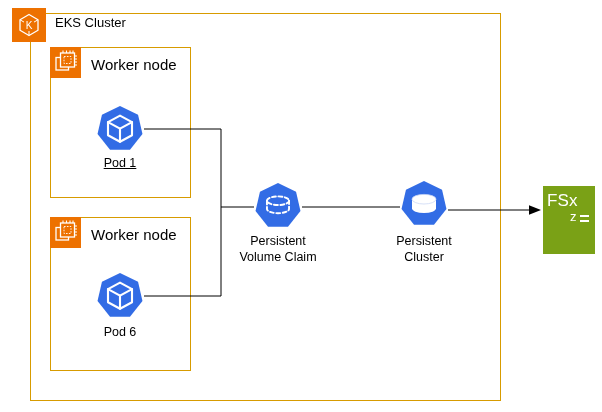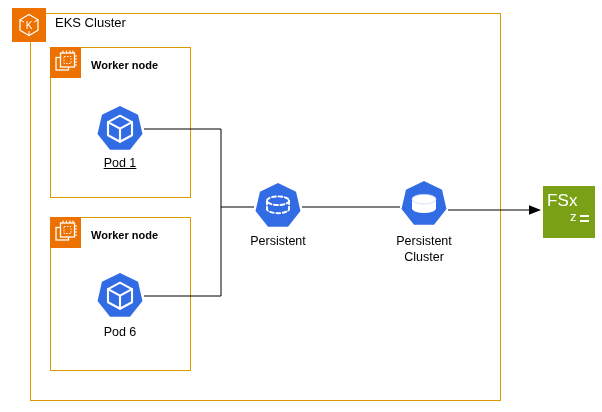--- a/index.html
+++ b/index.html
@@ -10,41 +10,41 @@
   }
   .abs{position:absolute;}
   
   .cluster-box{left:30px;top:13px;width:469px;height:386px;border:1px solid #D79B00;background:#fff;z-index:0;}
   .worker-box{width:139px;height:149px;border:1px solid #D79B00;background:#fff;z-index:1;}
   .worker-box.n1{left:50px;top:47px;}
   .worker-box.n2{left:50px;top:217px;height:152px;}
   
   .lbl{white-space:nowrap;z-index:4;text-align:right;}
   .cluster-label{left:55px;top:14px;font-size:13px;line-height:18px;}
-  .worker-label{font-size:11px;line-height:14px;font-weight:bold;}
+  .worker-label{font-size:15px;line-height:14px;}
   .worker-label.n1{left:91px;top:58px;}
   .worker-label.n2{left:91px;top:228px;}
   .node-label{font-size:12.5px;line-height:15px;text-align:center;z-index:4;}
   .pod-label{left:80px;width:80px;}
   .pod-label.p1{top:156px;text-decoration:underline;}
   .pod-label.p2{top:325px;}
   .pvc-label{left:218px;top:233px;width:120px;line-height:16px;}
   .pv-label{left:364px;top:233px;width:120px;line-height:16px;}
   
   .icon{z-index:3;}
   .eks-icon{left:12px;top:8px;width:34px;height:34px;background:#ED7100;}
   .chip-icon{width:31px;height:31px;background:#ED7100;}
   .chip-icon.n1{left:50px;top:47px;}
   .chip-icon.n2{left:50px;top:217px;}
   .hept-icon{width:48px;height:48px;}
   .pod-icon.p1{left:96px;top:105px;}
   .pod-icon.p2{left:96px;top:272px;}
   .pvc-icon{left:254px;top:182px;}
   .pv-icon{left:400px;top:180px;}
-  .fsx-icon{left:543px;top:186px;width:52px;height:52px;background:#7AA116;}
+  .fsx-icon{left:543px;top:186px;width:52px;height:68px;background:#7AA116;}
   .fsx-text{position:absolute;left:4px;top:5px;font-size:17px;color:#fff;letter-spacing:0.2px;}
   .fsx-z{position:absolute;left:27px;top:23px;font-size:13px;color:#fff;}
   .fsx-bar{position:absolute;width:9px;height:2px;background:#fff;}
   .fsx-bar.b1{left:37px;top:29px;}
   .fsx-bar.b2{left:37px;top:34px;}
   
   .connectors{position:absolute;left:0;top:0;width:602px;height:412px;z-index:2;pointer-events:none;}
   svg{display:block;}
 </style>
 </head>
@@ -125,20 +125,21 @@
     <svg viewBox="0 0 50 50" width="48" height="48">
       <polygon points="25,1 6.2,10.1 1.6,30.3 14.6,46.6 35.4,46.6 48.4,30.3 43.8,10.1" fill="#326CE5"></polygon>
       <g stroke="#ffffff" stroke-width="2" fill="none" stroke-dasharray="4,2.6" stroke-linecap="round">
         <ellipse cx="25" cy="19.5" rx="11.5" ry="4.5"></ellipse>
         <path d="M13.5,19.5 L13.5,28 A11.5,4.5 0 0 0 36.5,28 L36.5,19.5"></path>
       </g>
     </svg>
   </div>
   <div class="abs node-label pvc-label">
     <div>Persistent</div>
+    <div>Volume Claim</div>
   </div>
 
   <div class="abs icon hept-icon pv-icon">
     <svg viewBox="0 0 50 50" width="48" height="48">
       <polygon points="25,1 6.2,10.1 1.6,30.3 14.6,46.6 35.4,46.6 48.4,30.3 43.8,10.1" fill="#326CE5"></polygon>
       <path d="M12.5,20 L12.5,29.5 A12.5,5 0 0 0 37.5,29.5 L37.5,20 Z" fill="#ffffff"></path>
       <ellipse cx="25" cy="20" rx="12.5" ry="5" fill="#ffffff" stroke="#c9d7f5" stroke-width="0.8"></ellipse>
     </svg>
   </div>
   <div class="abs node-label pv-label">

